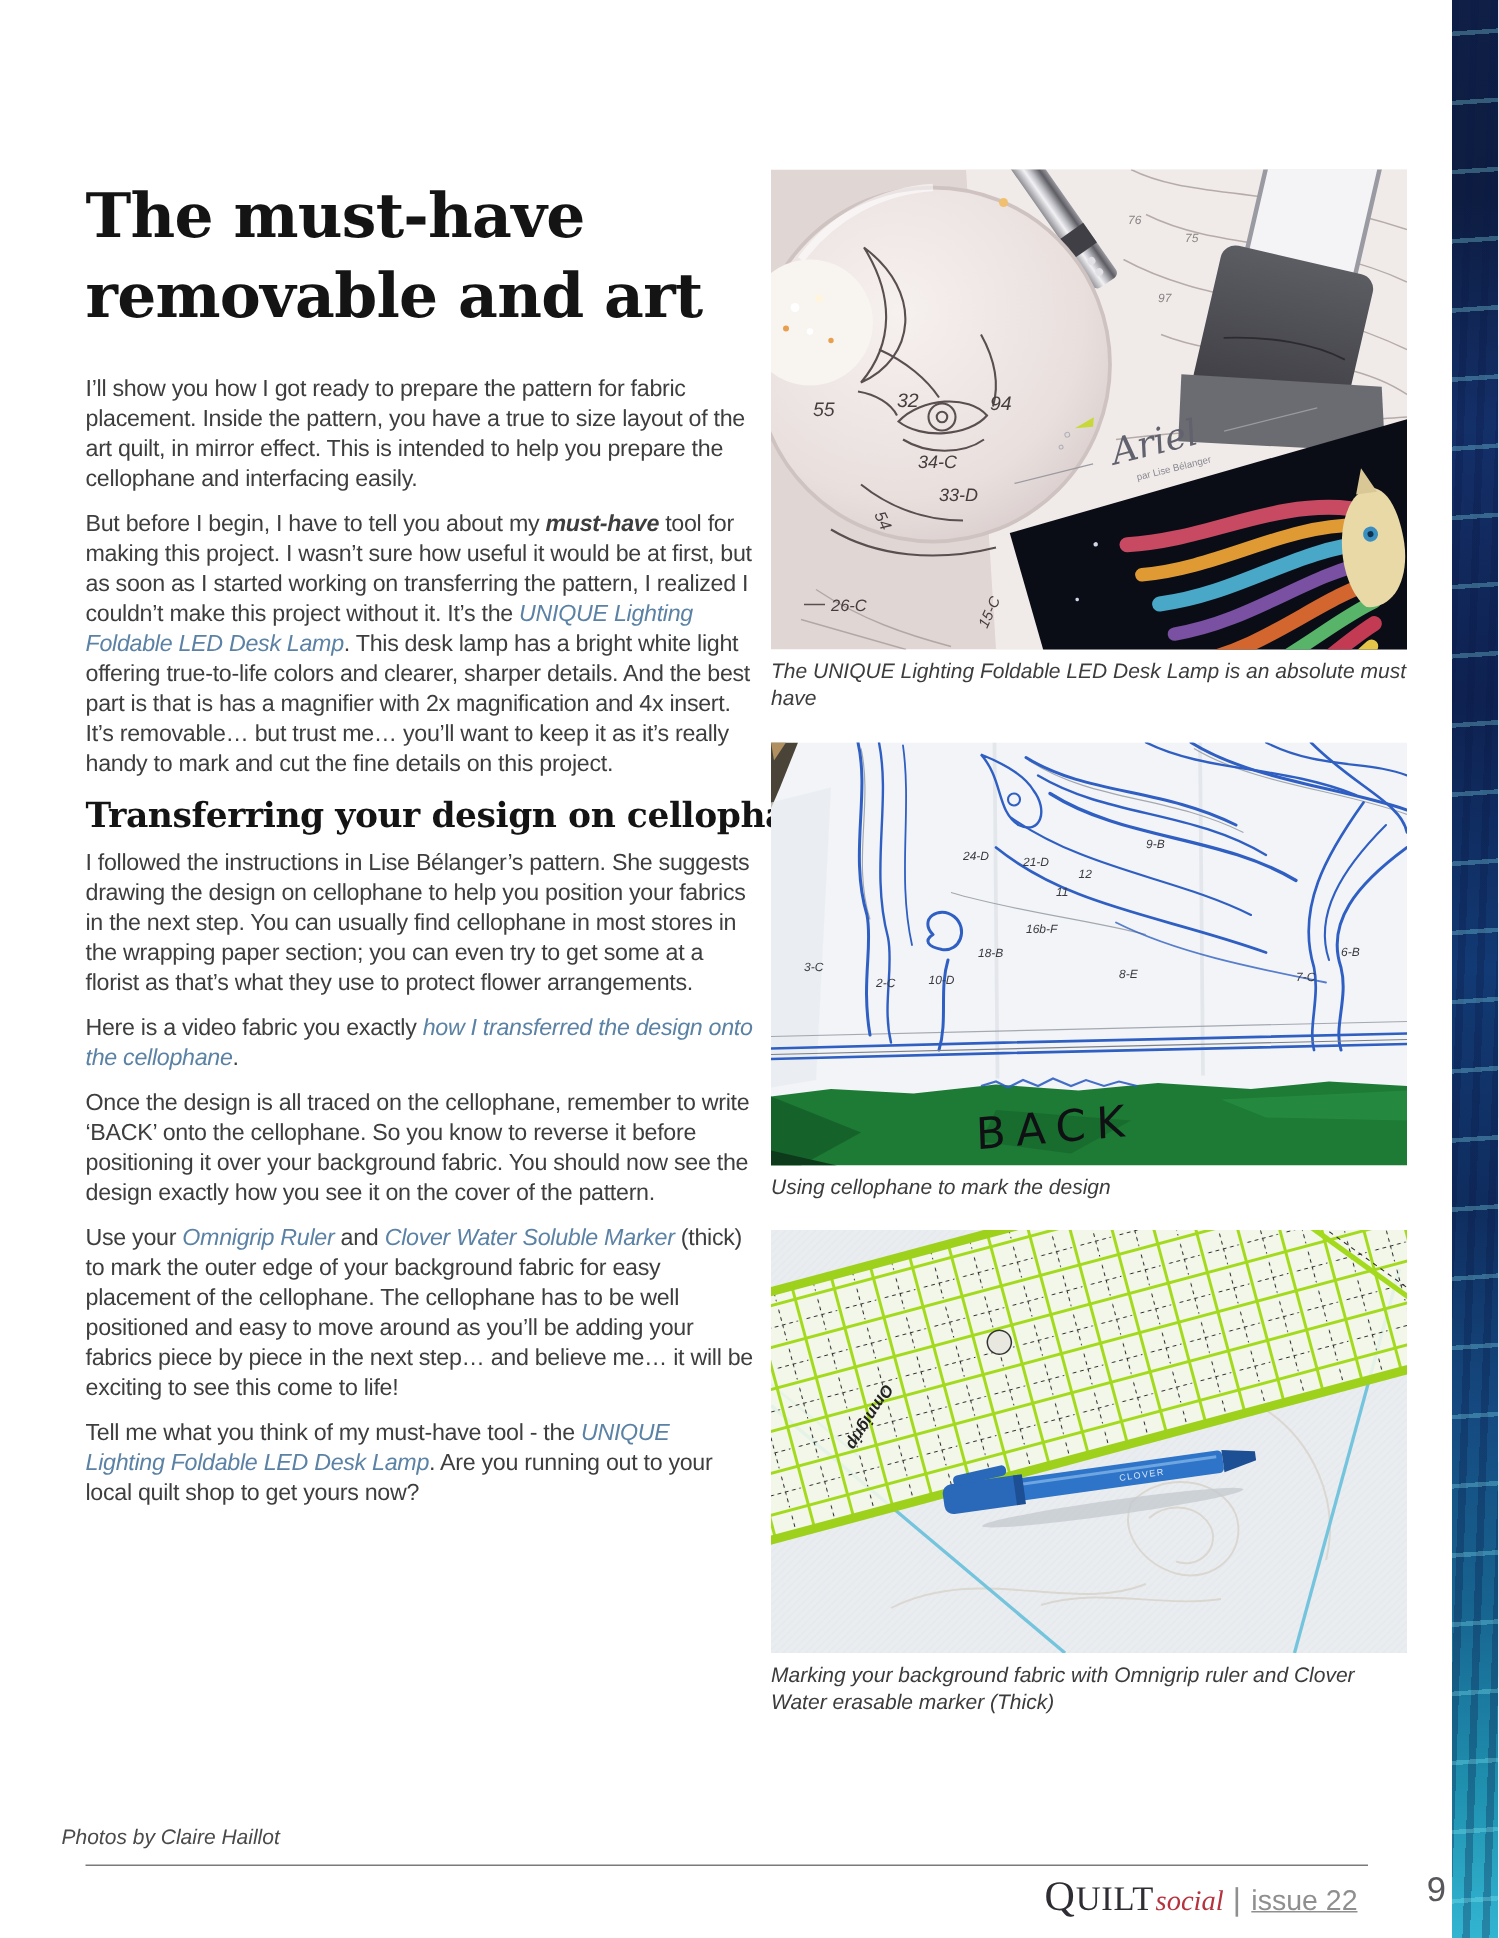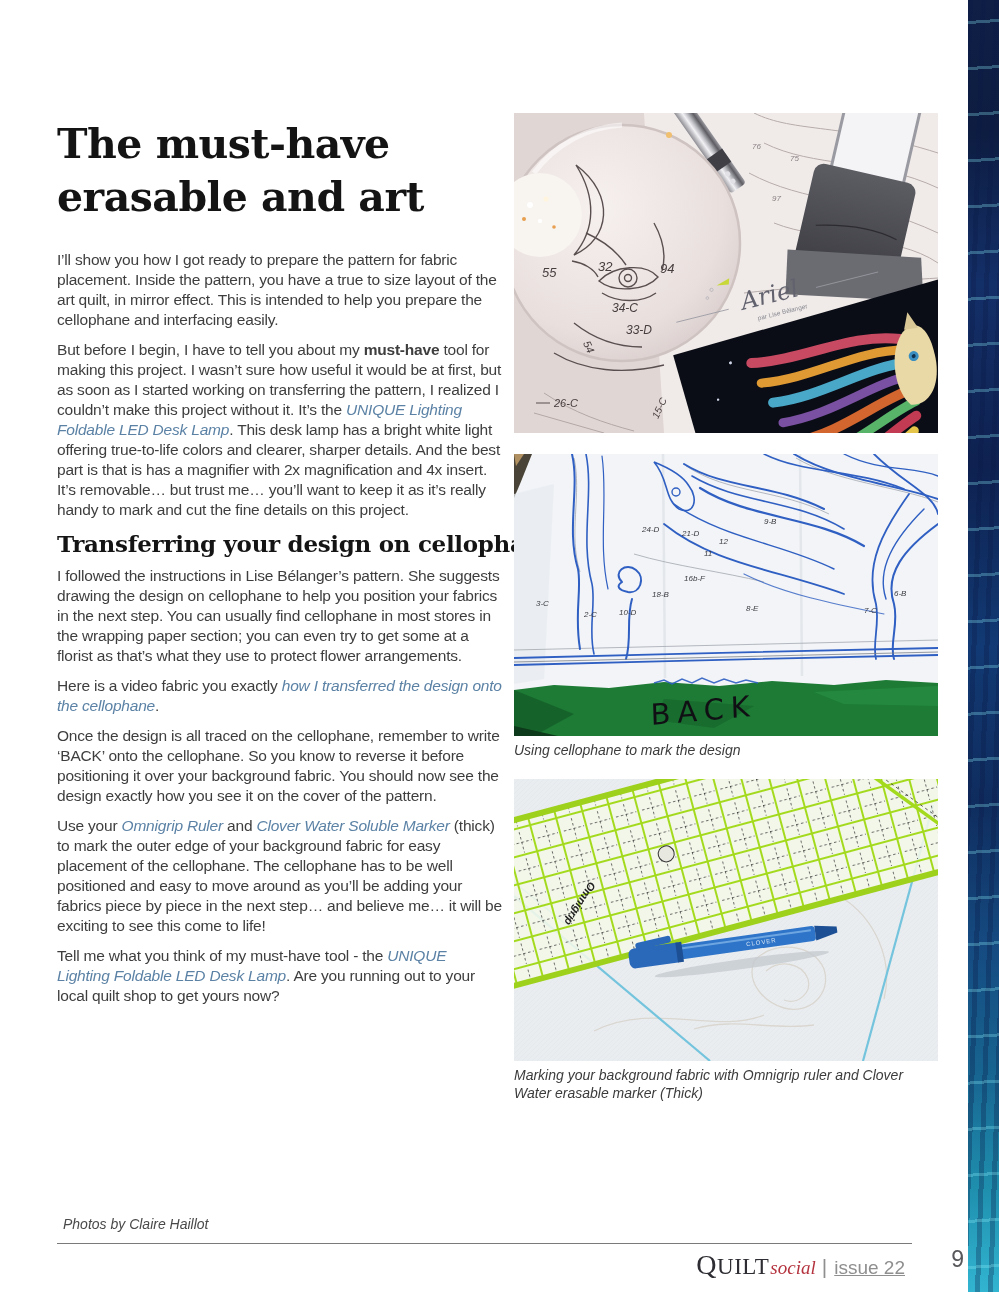--- a/index.html
+++ b/index.html
@@ -14,50 +14,50 @@
       linear-gradient(180deg,#101f46 0%,#0d1c40 10%,#143069 22%,#0e2150 36%,#123a74 50%,#0f2c5e 62%,#154a80 73%,#176490 83%,#1f8fae 92%,#32b5d1 100%);}
 
   
   .left-col{position:absolute;left:57px;top:118px;width:445px;}
   .title-line{font:700 41px/53px "DejaVu Serif",serif;color:#141414;letter-spacing:-0.5px;}
   .article-body{margin-top:26px;}
   .article-body p{margin:0 0 10px;font-size:15.5px;line-height:20px;color:#3e3e3e;letter-spacing:-0.2px;}
   .article-body h2{margin:4px 0 8px;font:700 23px/28px "DejaVu Serif",serif;color:#141414;
                    letter-spacing:-0.3px;white-space:nowrap;}
   .lnk{color:#5b82a5;font-style:italic;text-decoration:none;cursor:pointer;}
-  .bi{font-weight:700;}
+  .bi{font-weight:700;font-style:italic;}
 
   
   .right-col{position:absolute;left:514px;top:113px;width:424px;}
   .photo{display:block;width:424px;}
   .caption{margin:5px 0 0;font-style:italic;font-size:14px;line-height:18px;color:#3c3c3c;}
   .gap21{margin-top:21px;} .gap20{margin-top:20px;}
 
   
-  .credit{position:absolute;left:63px;top:1216px;font-style:italic;font-size:14px;color:#4a4a4a;}
+  .credit{position:absolute;left:41px;top:1216px;font-style:italic;font-size:14px;color:#4a4a4a;}
   .rule{position:absolute;left:57px;top:1243px;width:855px;height:1px;background:#7a7a7a;}
   .footer-brand{position:absolute;top:1249px;right:94px;display:flex;align-items:baseline;}
   .q{position:relative;font-family:"Liberation Serif",serif;font-size:23px;color:#2e2d33;letter-spacing:.5px;display:inline-block;}
   .q::first-letter{font-size:28px;}
   .soc{font-family:Liberation Serif, serif;font-style:italic;font-size:19px;color:#b4333e;margin-left:1px;}
   .bar{color:#8f8f8f;font-size:21px;font-weight:300;margin:0 7px 0 6px;}
   .iss{color:#8f8f8f;font-size:19px;text-decoration:underline;}
   .pagenum{position:absolute;left:944px;top:1246px;width:20px;text-align:right;font-size:23px;color:#58585c;}
 </style>
 </head>
 <body>
 
 <div class="page">
 
   <div class="strip"></div>
 
   <div class="left-col">
     <div>
       <div class="title-line">The must-have</div>
-      <div class="title-line">erasable and art</div>
+      <div class="title-line">removable and art</div>
     </div>
     <div class="article-body">
         <p><span>I’ll show you how I got ready to prepare the pattern for fabric placement. Inside the pattern, you have a true to size layout of the art quilt, in mirror effect. This is intended to help you prepare the cellophane and interfacing easily.</span></p>
         <p><span>But before I begin, I have to tell you about my </span><span class="bi">must-have</span><span> tool for making this project. I wasn’t sure how useful it would be at first, but as soon as I started working on transferring the pattern, I realized I couldn’t make this project without it. It’s the </span><a class="lnk">UNIQUE Lighting Foldable LED Desk Lamp</a><span>. This desk lamp has a bright white light offering true-to-life colors and clearer, sharper details. And the best part is that is has a magnifier with 2x magnification and 4x insert. It’s removable… but trust me… you’ll want to keep it as it’s really handy to mark and cut the fine details on this project.</span></p>
         <h2>Transferring your design on cellophane</h2>
         <p><span>I followed the instructions in Lise Bélanger’s pattern. She suggests drawing the design on cellophane to help you position your fabrics in the next step. You can usually find cellophane in most stores in the wrapping paper section; you can even try to get some at a florist as that’s what they use to protect flower arrangements.</span></p>
         <p><span>Here is a video fabric you exactly </span><a class="lnk">how I transferred the design onto the cellophane</a><span>.</span></p>
         <p><span>Once the design is all traced on the cellophane, remember to write ‘BACK’ onto the cellophane. So you know to reverse it before positioning it over your background fabric. You should now see the design exactly how you see it on the cover of the pattern.</span></p>
         <p><span>Use your </span><a class="lnk">Omnigrip Ruler</a><span> and </span><a class="lnk">Clover Water Soluble Marker</a><span> (thick) to mark the outer edge of your background fabric for easy placement of the cellophane. The cellophane has to be well positioned and easy to move around as you’ll be adding your fabrics piece by piece in the next step… and believe me… it will be exciting to see this come to life!</span></p>
         <p><span>Tell me what you think of my must-have tool - the </span><a class="lnk">UNIQUE Lighting Foldable LED Desk Lamp</a><span>. Are you running out to your local quilt shop to get yours now?</span></p>
@@ -183,20 +183,21 @@
       <g transform="rotate(-14 255 180)">
         <line x1="158" y1="186" x2="212" y2="186" stroke="#9a9aa2" stroke-width="0.8"></line>
         <line x1="302" y1="186" x2="366" y2="186" stroke="#9a9aa2" stroke-width="0.8"></line>
         <text x="226" y="190" font-family="DejaVu Serif, serif" font-style="italic" font-size="24" fill="#62626e">Ariel</text>
         <text x="238" y="204" font-family="Liberation Sans, sans-serif" font-size="6.5" fill="#8a8a92">par Lise Bélanger</text>
         <path d="M206,160 L220,156 L218,162 Z" fill="#c8d838"></path>
         <circle cx="200" cy="163" r="1.6" fill="none" stroke="#b0b0b8" stroke-width=".7"></circle>
         <circle cx="194" cy="170" r="1.3" fill="none" stroke="#b0b0b8" stroke-width=".7"></circle>
       </g>
     </svg>
+    <div class="caption">The UNIQUE Lighting Foldable LED Desk Lamp is an absolute must have</div>
 
     <svg class="photo gap21" width="424" height="282" viewBox="0 0 424 282">
       <rect width="424" height="282" fill="#f2f4f7"></rect>
       <polygon points="0,0 18,0 6,30 0,44" fill="#4a4438"></polygon>
       <polygon points="0,0 10,0 2,12" fill="#b09060"></polygon>
       <line x1="149" y1="0" x2="151" y2="224" stroke="#e3e7ec" stroke-width="2.5"></line>
       <line x1="286" y1="0" x2="288" y2="222" stroke="#e3e7ec" stroke-width="2.5"></line>
       <polygon points="0,40 40,30 30,225 0,230" fill="#e7ebf0" opacity=".7"></polygon>
 
       <g stroke="#9aa0a8" stroke-width="0.8" fill="none" opacity=".9">

